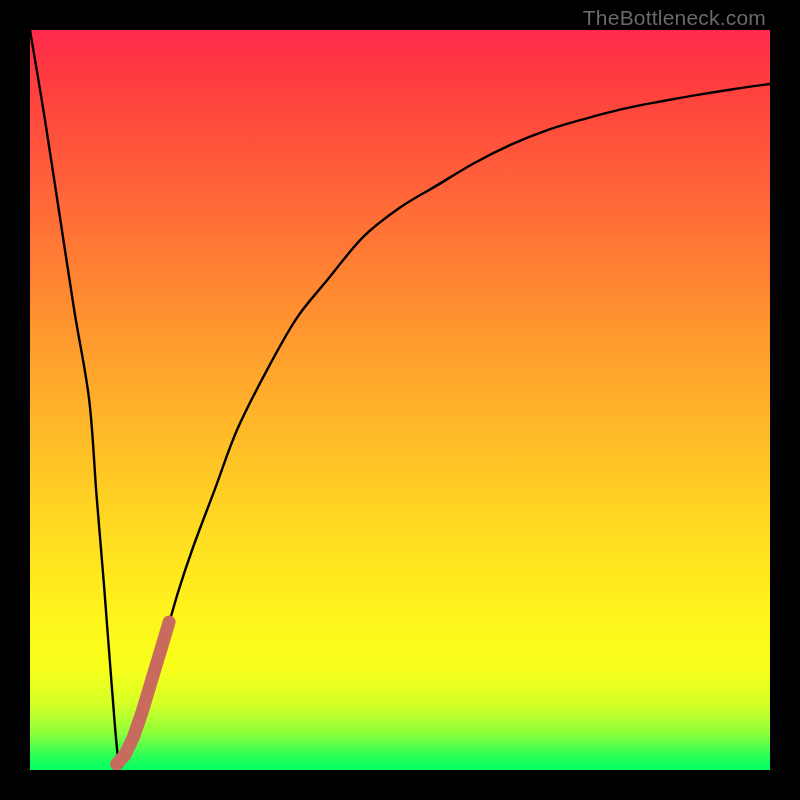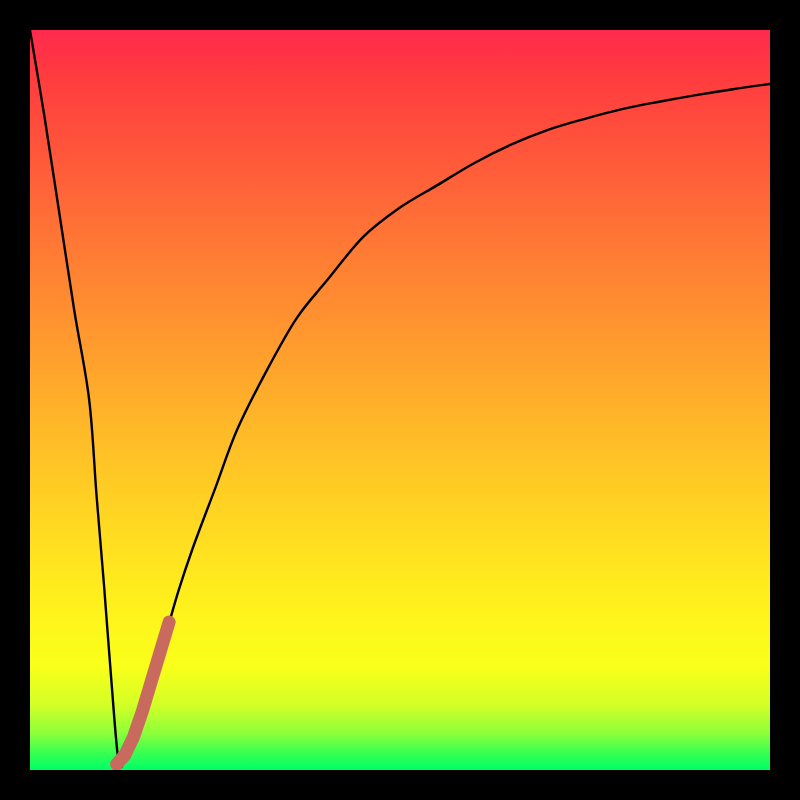--- a/index.html
+++ b/index.html
@@ -59,14 +59,15 @@
 
 <div class="frame">
 
   <div class="plot-area">
     <svg class="curves" width="740" height="740" viewBox="0 0 740 740">
       <path id="main-curve" fill="none" stroke="#000000" stroke-width="2.4" stroke-linejoin="round" stroke-linecap="round" d="M 0.00 0.00 C 2.47 14.80, 9.87 57.97, 14.80 88.80 C 19.73 119.63, 24.67 152.93, 29.60 185.00 C 34.53 217.07, 39.47 250.37, 44.40 281.20 C 49.33 312.03, 55.50 339.17, 59.20 370.00 C 62.90 400.83, 64.13 435.37, 66.60 466.20 C 69.07 497.03, 71.53 524.17, 74.00 555.00 C 76.47 585.83, 78.93 621.60, 81.40 651.20 C 83.87 680.80, 86.33 720.27, 88.80 732.60 C 91.27 744.93, 93.73 728.90, 96.20 725.20 C 98.67 721.50, 99.90 720.27, 103.60 710.40 C 107.30 700.53, 113.47 682.03, 118.40 666.00 C 123.33 649.97, 128.27 631.47, 133.20 614.20 C 138.13 596.93, 143.07 578.43, 148.00 562.40 C 152.93 546.37, 156.63 535.27, 162.80 518.00 C 168.97 500.73, 177.60 478.53, 185.00 458.80 C 192.40 439.07, 198.57 419.33, 207.20 399.60 C 215.83 379.87, 226.93 358.90, 236.80 340.40 C 246.67 321.90, 256.53 303.40, 266.40 288.60 C 276.27 273.80, 284.90 265.17, 296.00 251.60 C 307.10 238.03, 320.67 219.53, 333.00 207.20 C 345.33 194.87, 357.67 186.23, 370.00 177.60 C 382.33 168.97, 394.67 162.80, 407.00 155.40 C 419.33 148.00, 431.67 139.98, 444.00 133.20 C 456.33 126.42, 468.67 120.25, 481.00 114.70 C 493.33 109.15, 505.67 104.22, 518.00 99.90 C 530.33 95.58, 542.67 92.25, 555.00 88.80 C 567.33 85.35, 579.67 82.02, 592.00 79.18 C 604.33 76.34, 616.67 74.12, 629.00 71.78 C 641.33 69.44, 653.67 67.22, 666.00 65.12 C 678.33 63.02, 690.67 61.05, 703.00 59.20 C 715.33 57.35, 733.83 54.88, 740.00 54.02 "></path>
       <path id="highlight-seg" fill="none" stroke="#c96a5f" stroke-width="13" stroke-linecap="round" d="M86.58 734.08 L94.72 725.20 L103.60 706.70 L112.48 680.80 L121.36 651.20 L130.24 621.60 L139.12 592.00 "></path>
     </svg>
   </div>
 
+  <div class="watermark">TheBottleneck.com</div>
 
 </div>
 
 </body></html>

